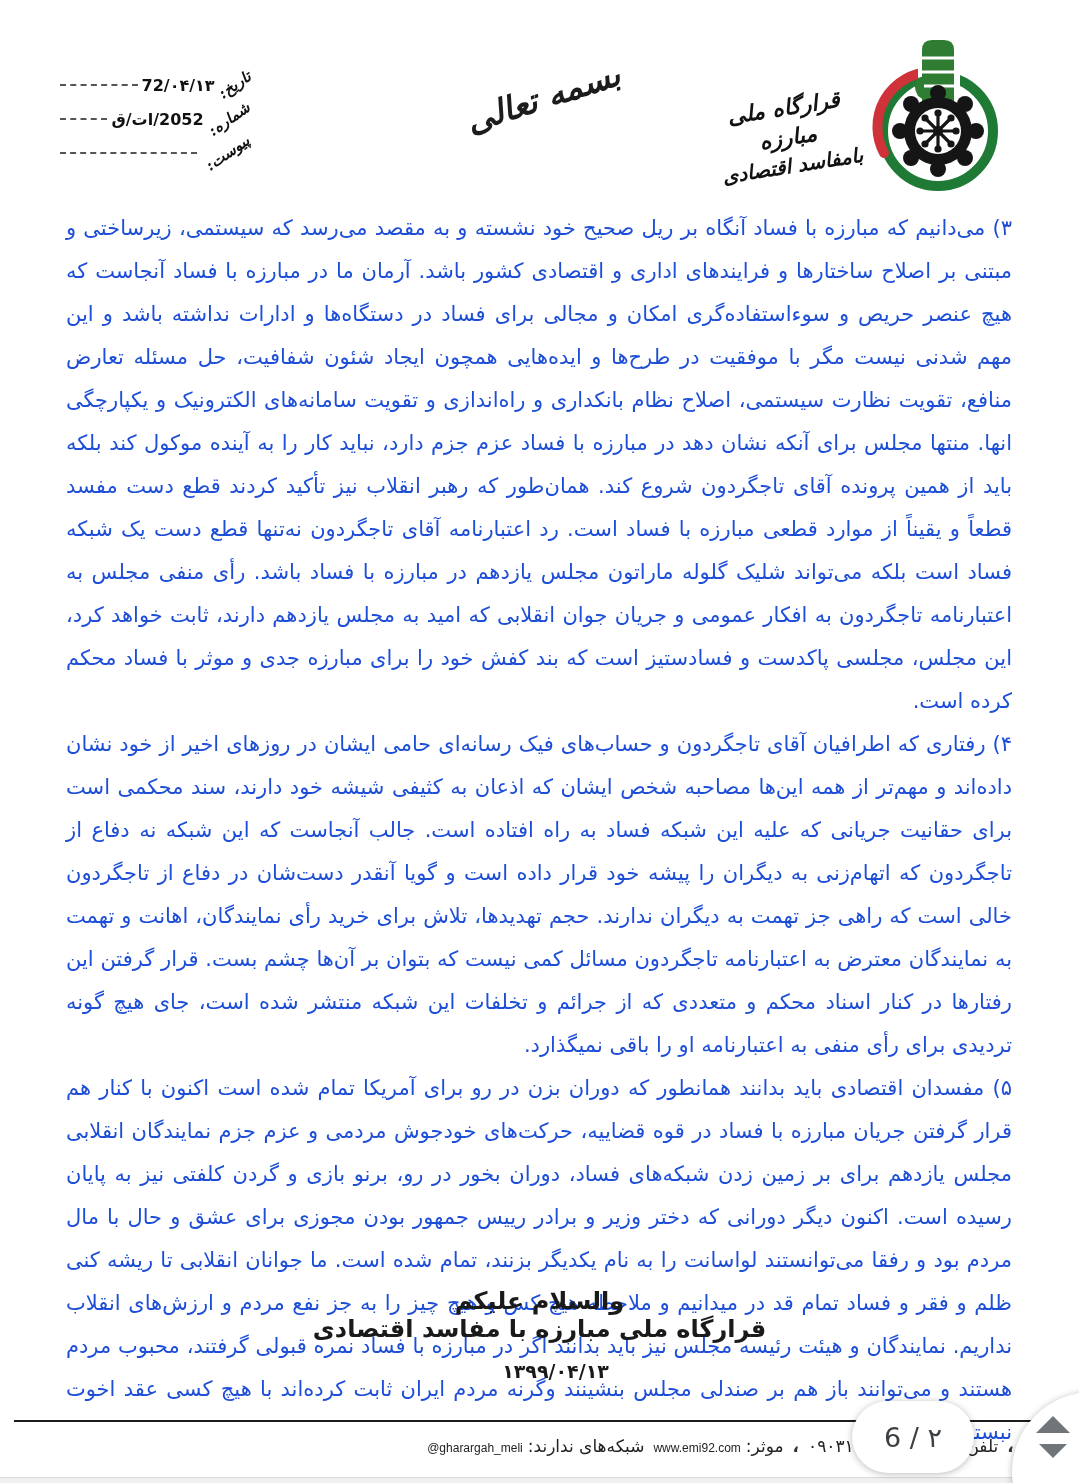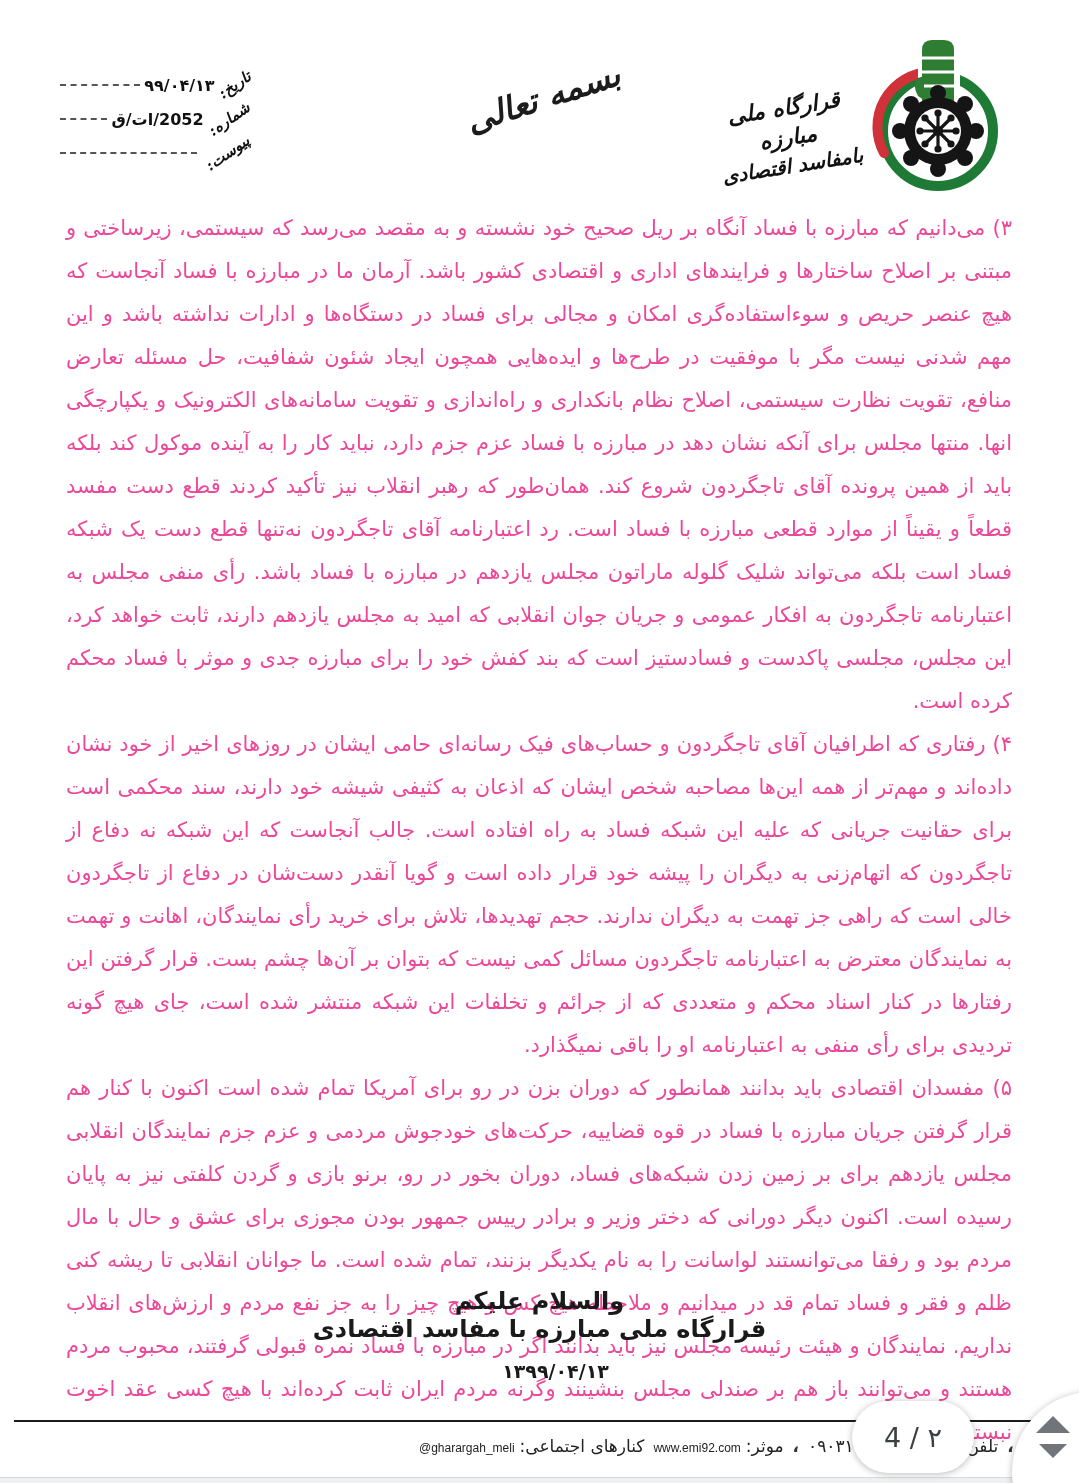--- a/index.html
+++ b/index.html
@@ -32,21 +32,21 @@
     position:absolute; left:706px; top:92px; width:164px; text-align:center;
     transform:rotate(-9deg); direction:rtl;
     font-family:"DejaVu Serif", serif; font-style:italic; font-weight:bold; color:#121212;
   }
   .logo-text .l1 { font-size:22px; line-height:30px; }
   .logo-text .l2 { font-size:20px; line-height:28px; }
   
   .body-text {
     position:absolute; left:66px; top:207px; width:946px;
     direction:rtl; text-align:justify;
-    font-size:21px; line-height:43px; color:#ec4899;
+    font-size:21px; line-height:43px; color:#1d4ed8;
   }
   .body-text p { margin:0; }
   
   .signature { position:absolute; left:0; top:1287px; width:100%; text-align:center; direction:rtl; }
   .sig-salutation { font-size:24px; font-weight:bold; }
   .sig-org { font-size:24px; font-weight:bold; margin-bottom:17px; }
   .sig-date { font-size:19px; font-weight:bold; letter-spacing:1px;padding-left:32px; }
   
   .footer-rule { position:absolute; left:14px; right:12px; top:1420px; border-top:2px solid #1c1c1c; }
   .footer-row {
@@ -81,21 +81,21 @@
   }
 </style>
 </head>
 <body>
 
 <div class="page">
 
   <div class="meta-block">
     <div class="meta-row">
       <span class="meta-label">تاریخ:</span>
-      <span class="meta-value">۹۹/۰۴/۱۳</span>
+      <span class="meta-value">72/۰۴/۱۳</span>
       <span class="meta-dashes"></span>
     </div>
     <div class="meta-row">
       <span class="meta-label">شماره:</span>
       <span class="meta-value">2052/ات/ق</span>
       <span class="meta-dashes"></span>
     </div>
     <div class="meta-row">
       <span class="meta-label">پیوست:</span>
       <span class="meta-dashes"></span>
@@ -174,25 +174,25 @@
     <span class="footer-item">
       <span>تلفن همراه:</span>
       <span>۰۹۰۳۱۳۹۳۴۰۱</span>
     </span>
     <span class="footer-sep">،</span>
     <span class="footer-item">
       <span>موثر:</span>
       <span class="latin">www.emi92.com</span>
     </span>
     <span class="footer-item">
-      <span>کنار‌های اجتماعی:</span>
+      <span>شبکه‌های ندارند:</span>
       <span class="latin">@gharargah_meli</span>
     </span>
   </div>
   <div class="bottom-edge"></div>
 
-  <div class="page-badge">۲ / 4</div>
+  <div class="page-badge">۲ / 6</div>
   <div class="scroll-fab">
     <div class="tri-up"></div>
     <div class="tri-down"></div>
   </div>
 
 </div>
 
 </body></html>

